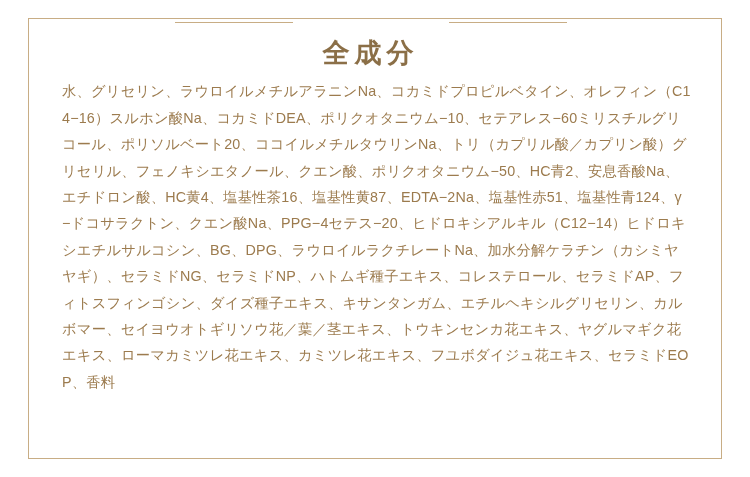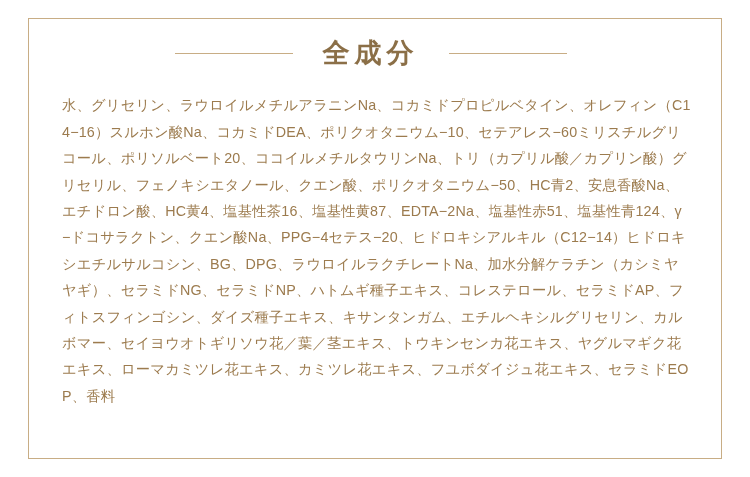--- a/index.html
+++ b/index.html
@@ -28,21 +28,21 @@
     bottom: 18px;
     border: 1px solid #c8ad85;
     box-sizing: border-box;
   }
   .title-wrap {
     position: absolute;
     left: 0;
     right: 9px;
     top: 22px;
     display: flex;
-    align-items: center;
+    align-items: flex-start;
     justify-content: center;
     gap: 0;
   }
   .rule {
     height: 1px;
     background: #c8ad85;
     width: 118px;
   }
   .rule-left { margin-right: 0; }
   .rule-right { margin-left: 0; }
@@ -58,21 +58,21 @@
     color: #8b6f47;
     background: #ffffff;
     padding: 0 4px;
     line-height: 1;
     white-space: nowrap;
   }
   .body-text {
     position: absolute;
     left: 62px;
     right: 58px;
-    top: 78px;
+    top: 64px;
     font-size: 14.3px;
     line-height: 26.4px;
     color: #9c7b4e;
     text-align: left;
     letter-spacing: 0.2px;
     word-break: break-all;
   }
 </style>
 </head>
 <body>

